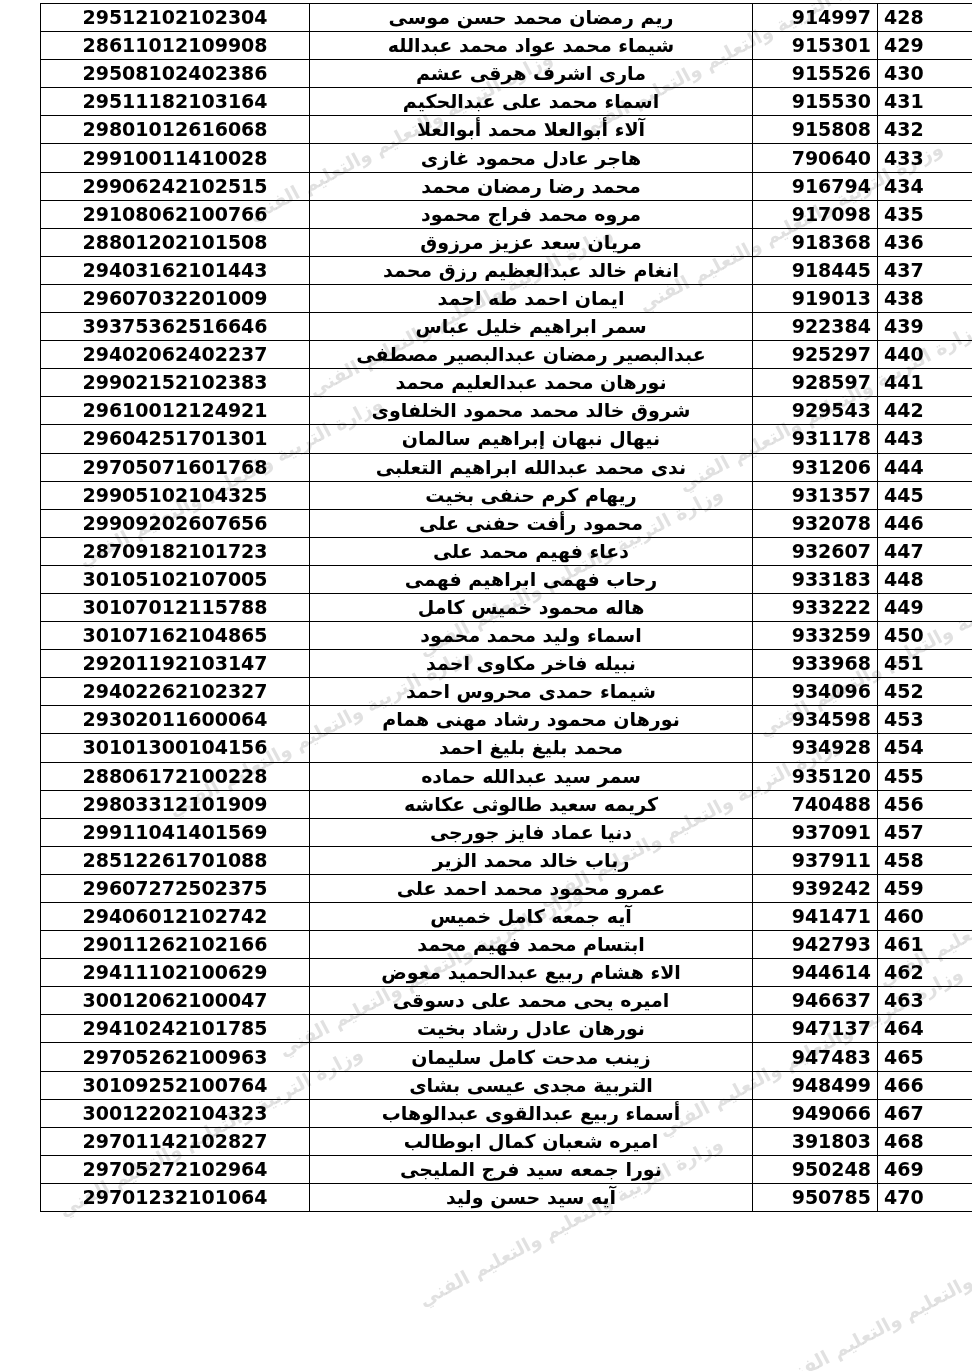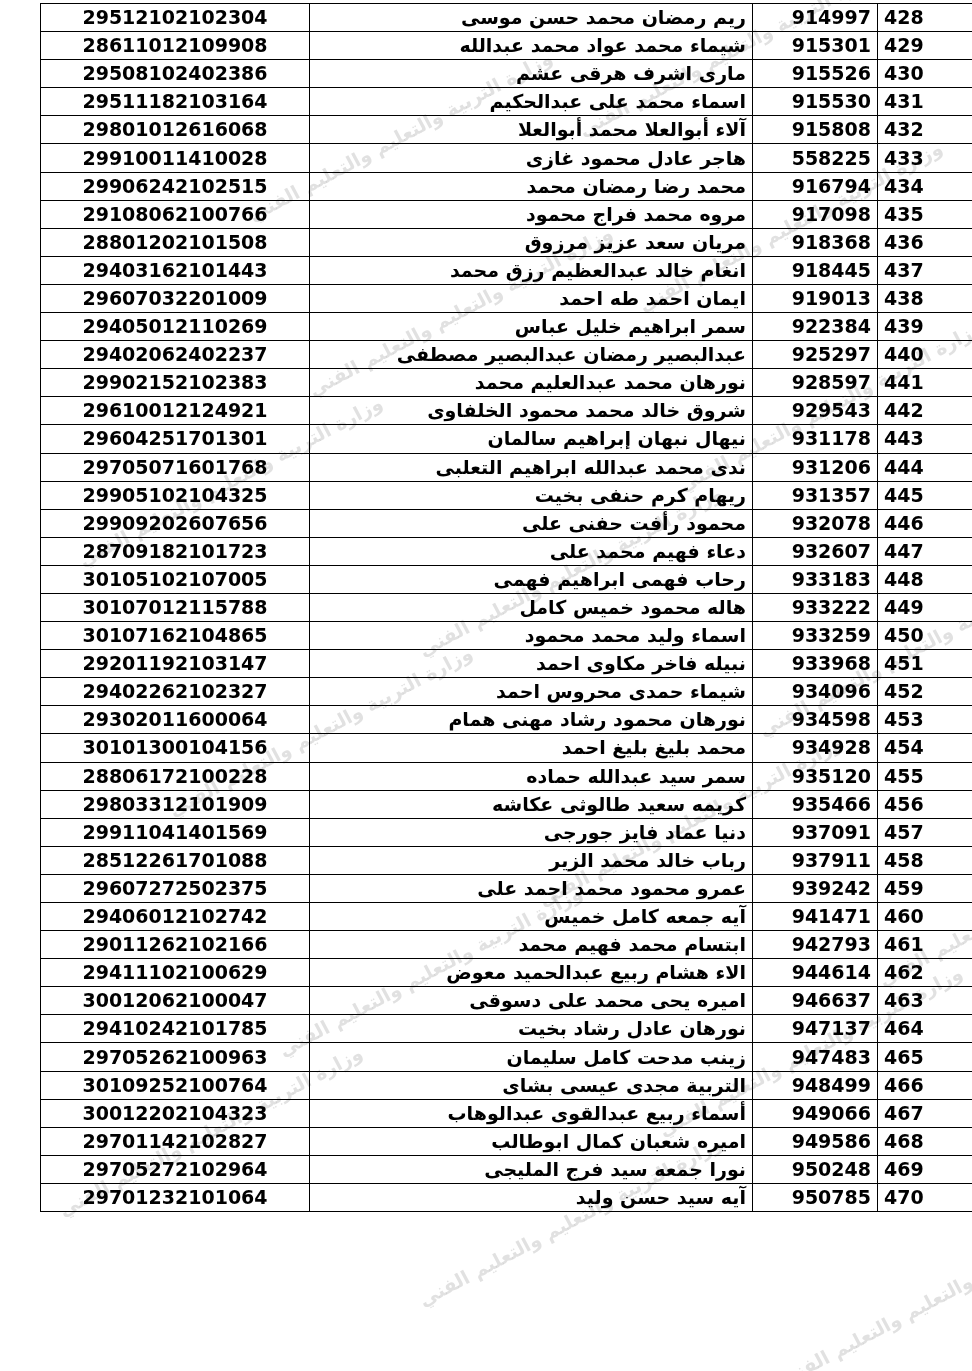--- a/index.html
+++ b/index.html
@@ -71,20 +71,21 @@
   td.col-code {
     width: 112px;
     text-align: right;
     font-family: "DejaVu Sans", sans-serif;
     font-weight: 700;
     direction: ltr;
     padding-left: 12px;
   }
   td.col-name {
     width: 430px;
+    text-align: center;
     font-family: "DejaVu Sans", sans-serif;
     font-weight: 600;
     font-size: 18.5px;
   }
   td.col-nid {
     width: 256px;
     text-align: center;
     font-family: "DejaVu Sans", sans-serif;
     font-weight: 700;
     direction: ltr;
@@ -142,21 +143,21 @@
           <td class="col-nid">29511182103164</td>
         </tr>
         <tr>
           <td class="col-seq">432</td>
           <td class="col-code">915808</td>
           <td class="col-name">آلاء أبوالعلا محمد أبوالعلا</td>
           <td class="col-nid">29801012616068</td>
         </tr>
         <tr>
           <td class="col-seq">433</td>
-          <td class="col-code">558225</td>
+          <td class="col-code">790640</td>
           <td class="col-name">هاجر عادل محمود غازى</td>
           <td class="col-nid">29910011410028</td>
         </tr>
         <tr>
           <td class="col-seq">434</td>
           <td class="col-code">916794</td>
           <td class="col-name">محمد رضا رمضان محمد</td>
           <td class="col-nid">29906242102515</td>
         </tr>
         <tr>
@@ -180,21 +181,21 @@
         <tr>
           <td class="col-seq">438</td>
           <td class="col-code">919013</td>
           <td class="col-name">ايمان احمد طه احمد</td>
           <td class="col-nid">29607032201009</td>
         </tr>
         <tr>
           <td class="col-seq">439</td>
           <td class="col-code">922384</td>
           <td class="col-name">سمر ابراهيم خليل عباس</td>
-          <td class="col-nid">29405012110269</td>
+          <td class="col-nid">39375362516646</td>
         </tr>
         <tr>
           <td class="col-seq">440</td>
           <td class="col-code">925297</td>
           <td class="col-name">عبدالبصير رمضان عبدالبصير مصطفى</td>
           <td class="col-nid">29402062402237</td>
         </tr>
         <tr>
           <td class="col-seq">441</td>
           <td class="col-code">928597</td>
@@ -280,21 +281,21 @@
           <td class="col-nid">30101300104156</td>
         </tr>
         <tr>
           <td class="col-seq">455</td>
           <td class="col-code">935120</td>
           <td class="col-name">سمر سيد عبدالله حماده</td>
           <td class="col-nid">28806172100228</td>
         </tr>
         <tr>
           <td class="col-seq">456</td>
-          <td class="col-code">935466</td>
+          <td class="col-code">740488</td>
           <td class="col-name">كريمه سعيد طالوثى عكاشه</td>
           <td class="col-nid">29803312101909</td>
         </tr>
         <tr>
           <td class="col-seq">457</td>
           <td class="col-code">937091</td>
           <td class="col-name">دنيا عماد فايز جورجى</td>
           <td class="col-nid">29911041401569</td>
         </tr>
         <tr>
@@ -352,21 +353,21 @@
           <td class="col-nid">30109252100764</td>
         </tr>
         <tr>
           <td class="col-seq">467</td>
           <td class="col-code">949066</td>
           <td class="col-name">أسماء ربيع عبدالقوى عبدالوهاب</td>
           <td class="col-nid">30012202104323</td>
         </tr>
         <tr>
           <td class="col-seq">468</td>
-          <td class="col-code">949586</td>
+          <td class="col-code">391803</td>
           <td class="col-name">اميره شعبان كمال ابوطالب</td>
           <td class="col-nid">29701142102827</td>
         </tr>
         <tr>
           <td class="col-seq">469</td>
           <td class="col-code">950248</td>
           <td class="col-name">نورا جمعه سيد فرج المليجى</td>
           <td class="col-nid">29705272102964</td>
         </tr>
         <tr>

